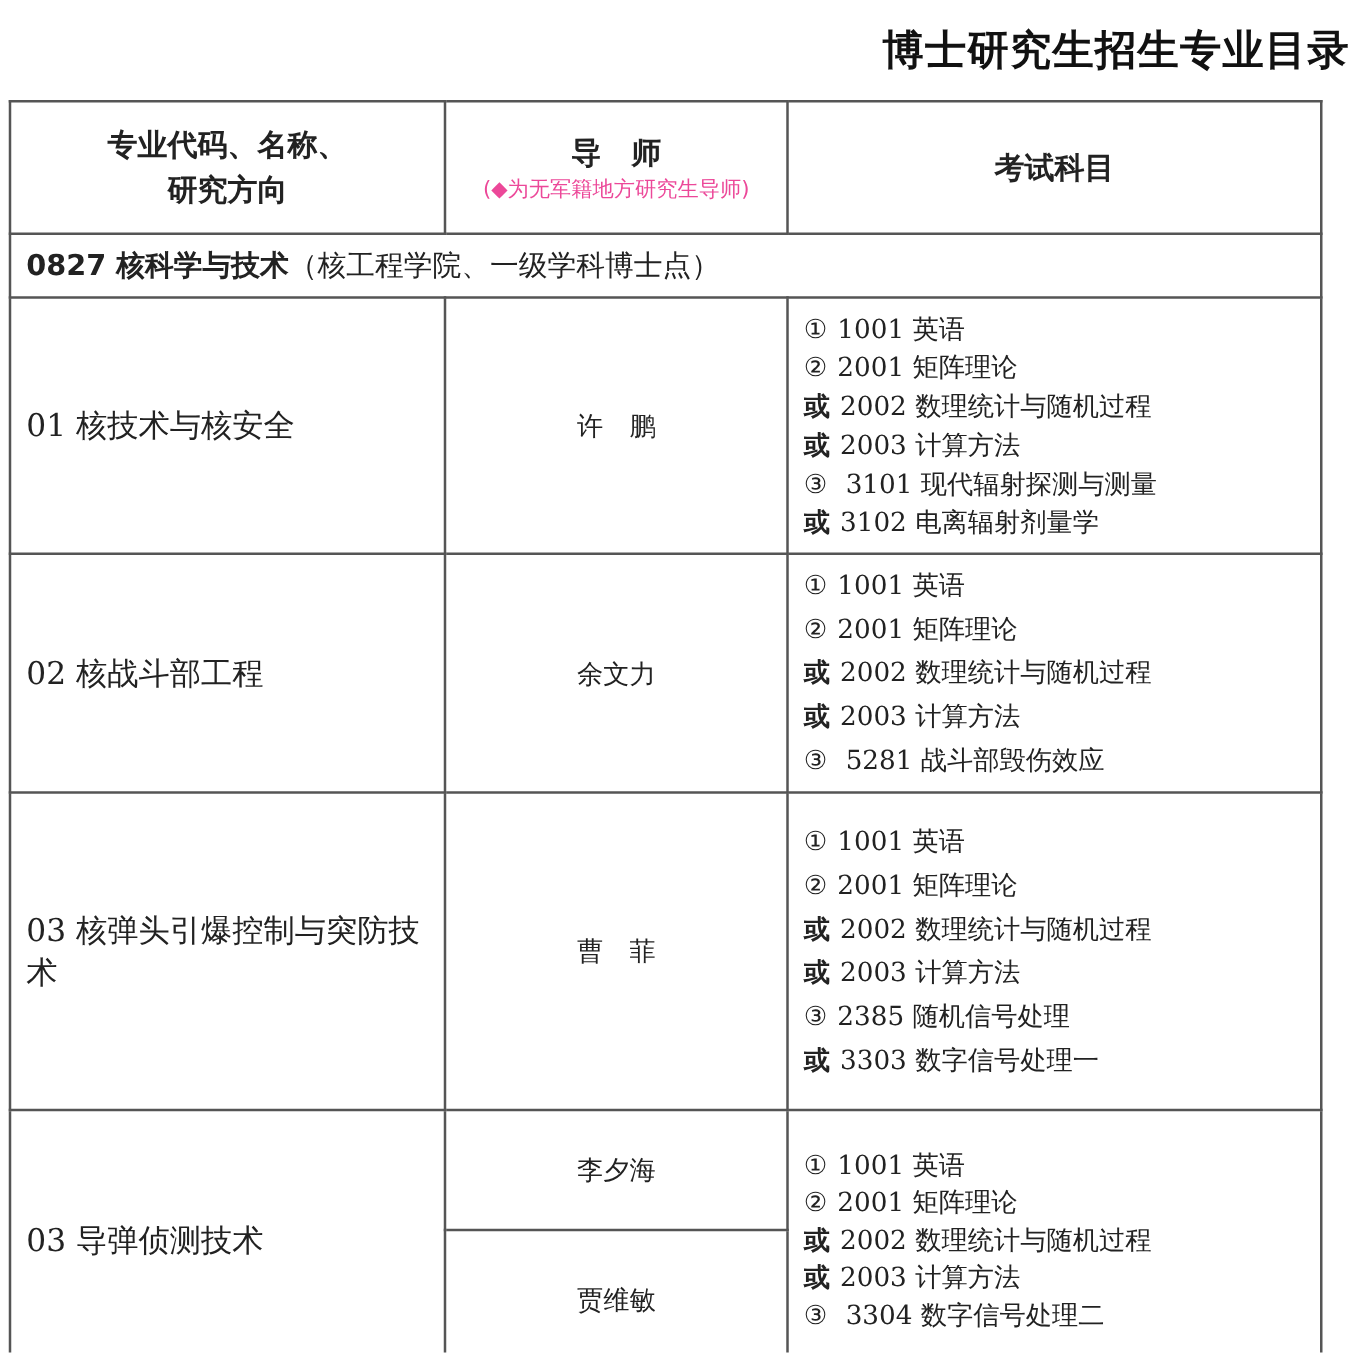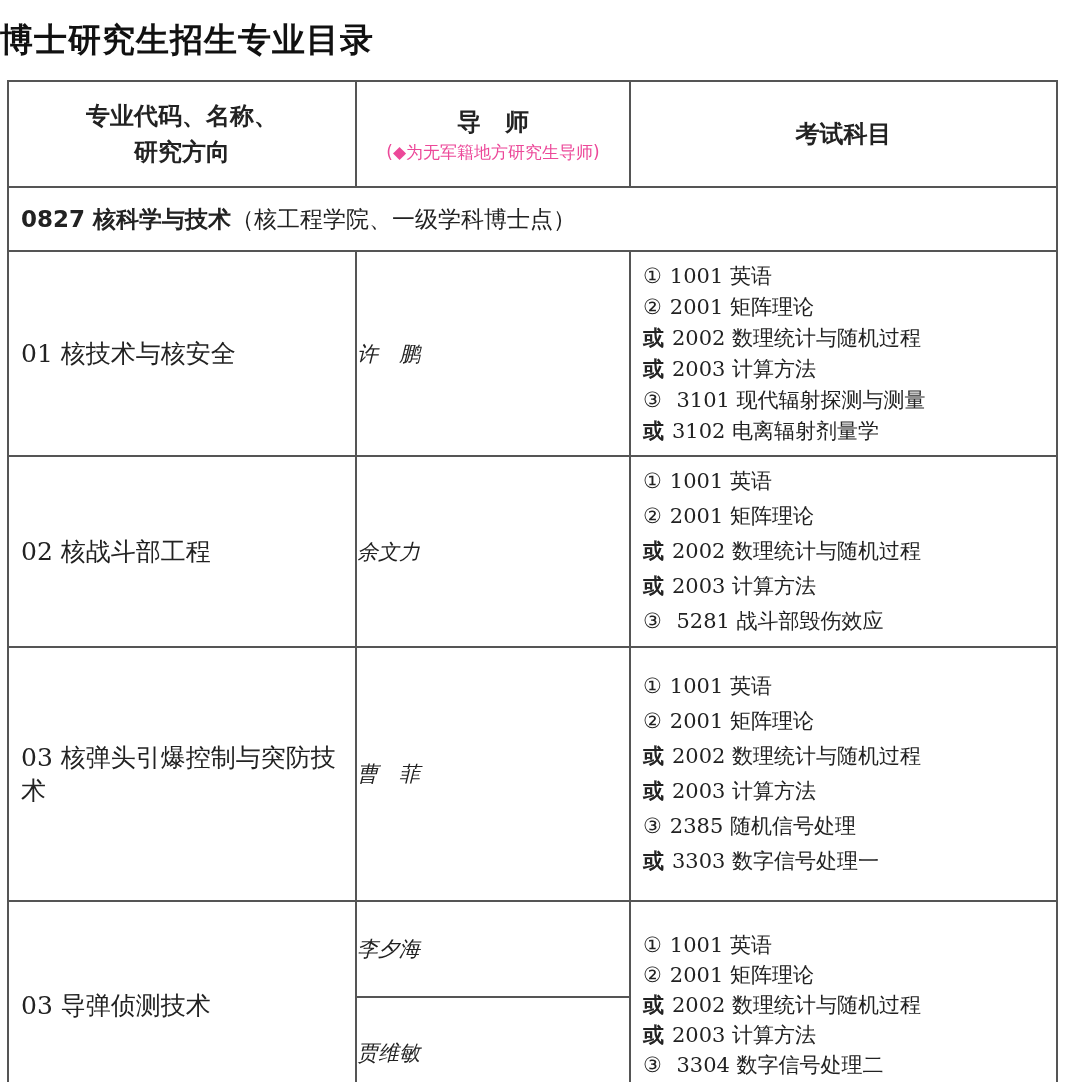--- a/index.html
+++ b/index.html
@@ -1,29 +1,29 @@
 <!DOCTYPE html>
 <html><head>
 <meta charset="utf-8">
 <style>
   html, body { margin: 0; padding: 0; background: #ffffff; }
   body { width: 1080px; height: 1082px; position: relative; overflow: hidden;
          font-family: "DejaVu Serif", "Liberation Serif", serif; color: #222; }
-  .title { position: absolute; top: 18px; left: 0; width: 1080px; text-align: left;
+  .title { position: absolute; top: 18px; left: 0; width: 1080px; text-align: right;
            font-size: 33px; font-weight: bold; letter-spacing: 1px; color: #111;
            font-family: "DejaVu Sans", "Liberation Sans", sans-serif; }
   table.catalog { position: absolute; left: 7px; top: 80px; width: 1049px;
                   border-collapse: collapse; table-layout: fixed; }
   table.catalog td, table.catalog th { border: 2px solid #555; padding: 0; vertical-align: middle; }
   .h-main { font-size: 24px; font-weight: bold; font-family: "DejaVu Sans", "Liberation Sans", sans-serif; color:#222; text-align:center; line-height: 36px; }
   .h-sub { font-size: 17px; font-family: "DejaVu Sans", "Liberation Sans", sans-serif; color:#ec4899; text-align:center; line-height: 24px; }
   .section-cell { padding-left: 12px !important; font-size: 23px; height: 48px; }
   .section-bold { font-weight: bold; font-family: "DejaVu Sans", "Liberation Sans", sans-serif; }
   .dir { font-size: 25px; padding-left: 12px !important; }
-  .tutor { font-size: 21px; text-align: left; font-style: italic; }
+  .tutor { font-size: 21px; text-align: center; }
   .exams { padding: 6px 12px !important; font-size: 21px; margin-top: 20px; }
   .exam-line { white-space: nowrap; }
   .or { font-weight: bold; margin-right: 8px; font-family: "DejaVu Sans", "Liberation Sans", sans-serif; }
 </style>
 </head>
 <body>
 
 <div class="title">博士研究生招生专业目录</div>
 
 <table class="catalog">
@@ -39,21 +39,21 @@
       <div class="h-main">研究方向</div>
     </td>
     <td>
       <div class="h-main">导　师</div>
       <div class="h-sub">(◆为无军籍地方研究生导师)</div>
     </td>
     <td>
       <div class="h-main">考试科目</div>
     </td>
   </tr>
-  <tr style="height:64px">
+  <tr style="height:51px">
     <td colspan="3" class="section-cell">
       <span class="section-bold">0827 核科学与技术</span><span>（核工程学院、一级学科博士点）</span>
     </td>
   </tr>
   </tbody>
     <tbody id="rows-body">
       <tr style="height: 205px;">
         <td class="dir">01 核技术与核安全</td>
         <td class="tutor">许　鹏</td>
         <td class="exams">

